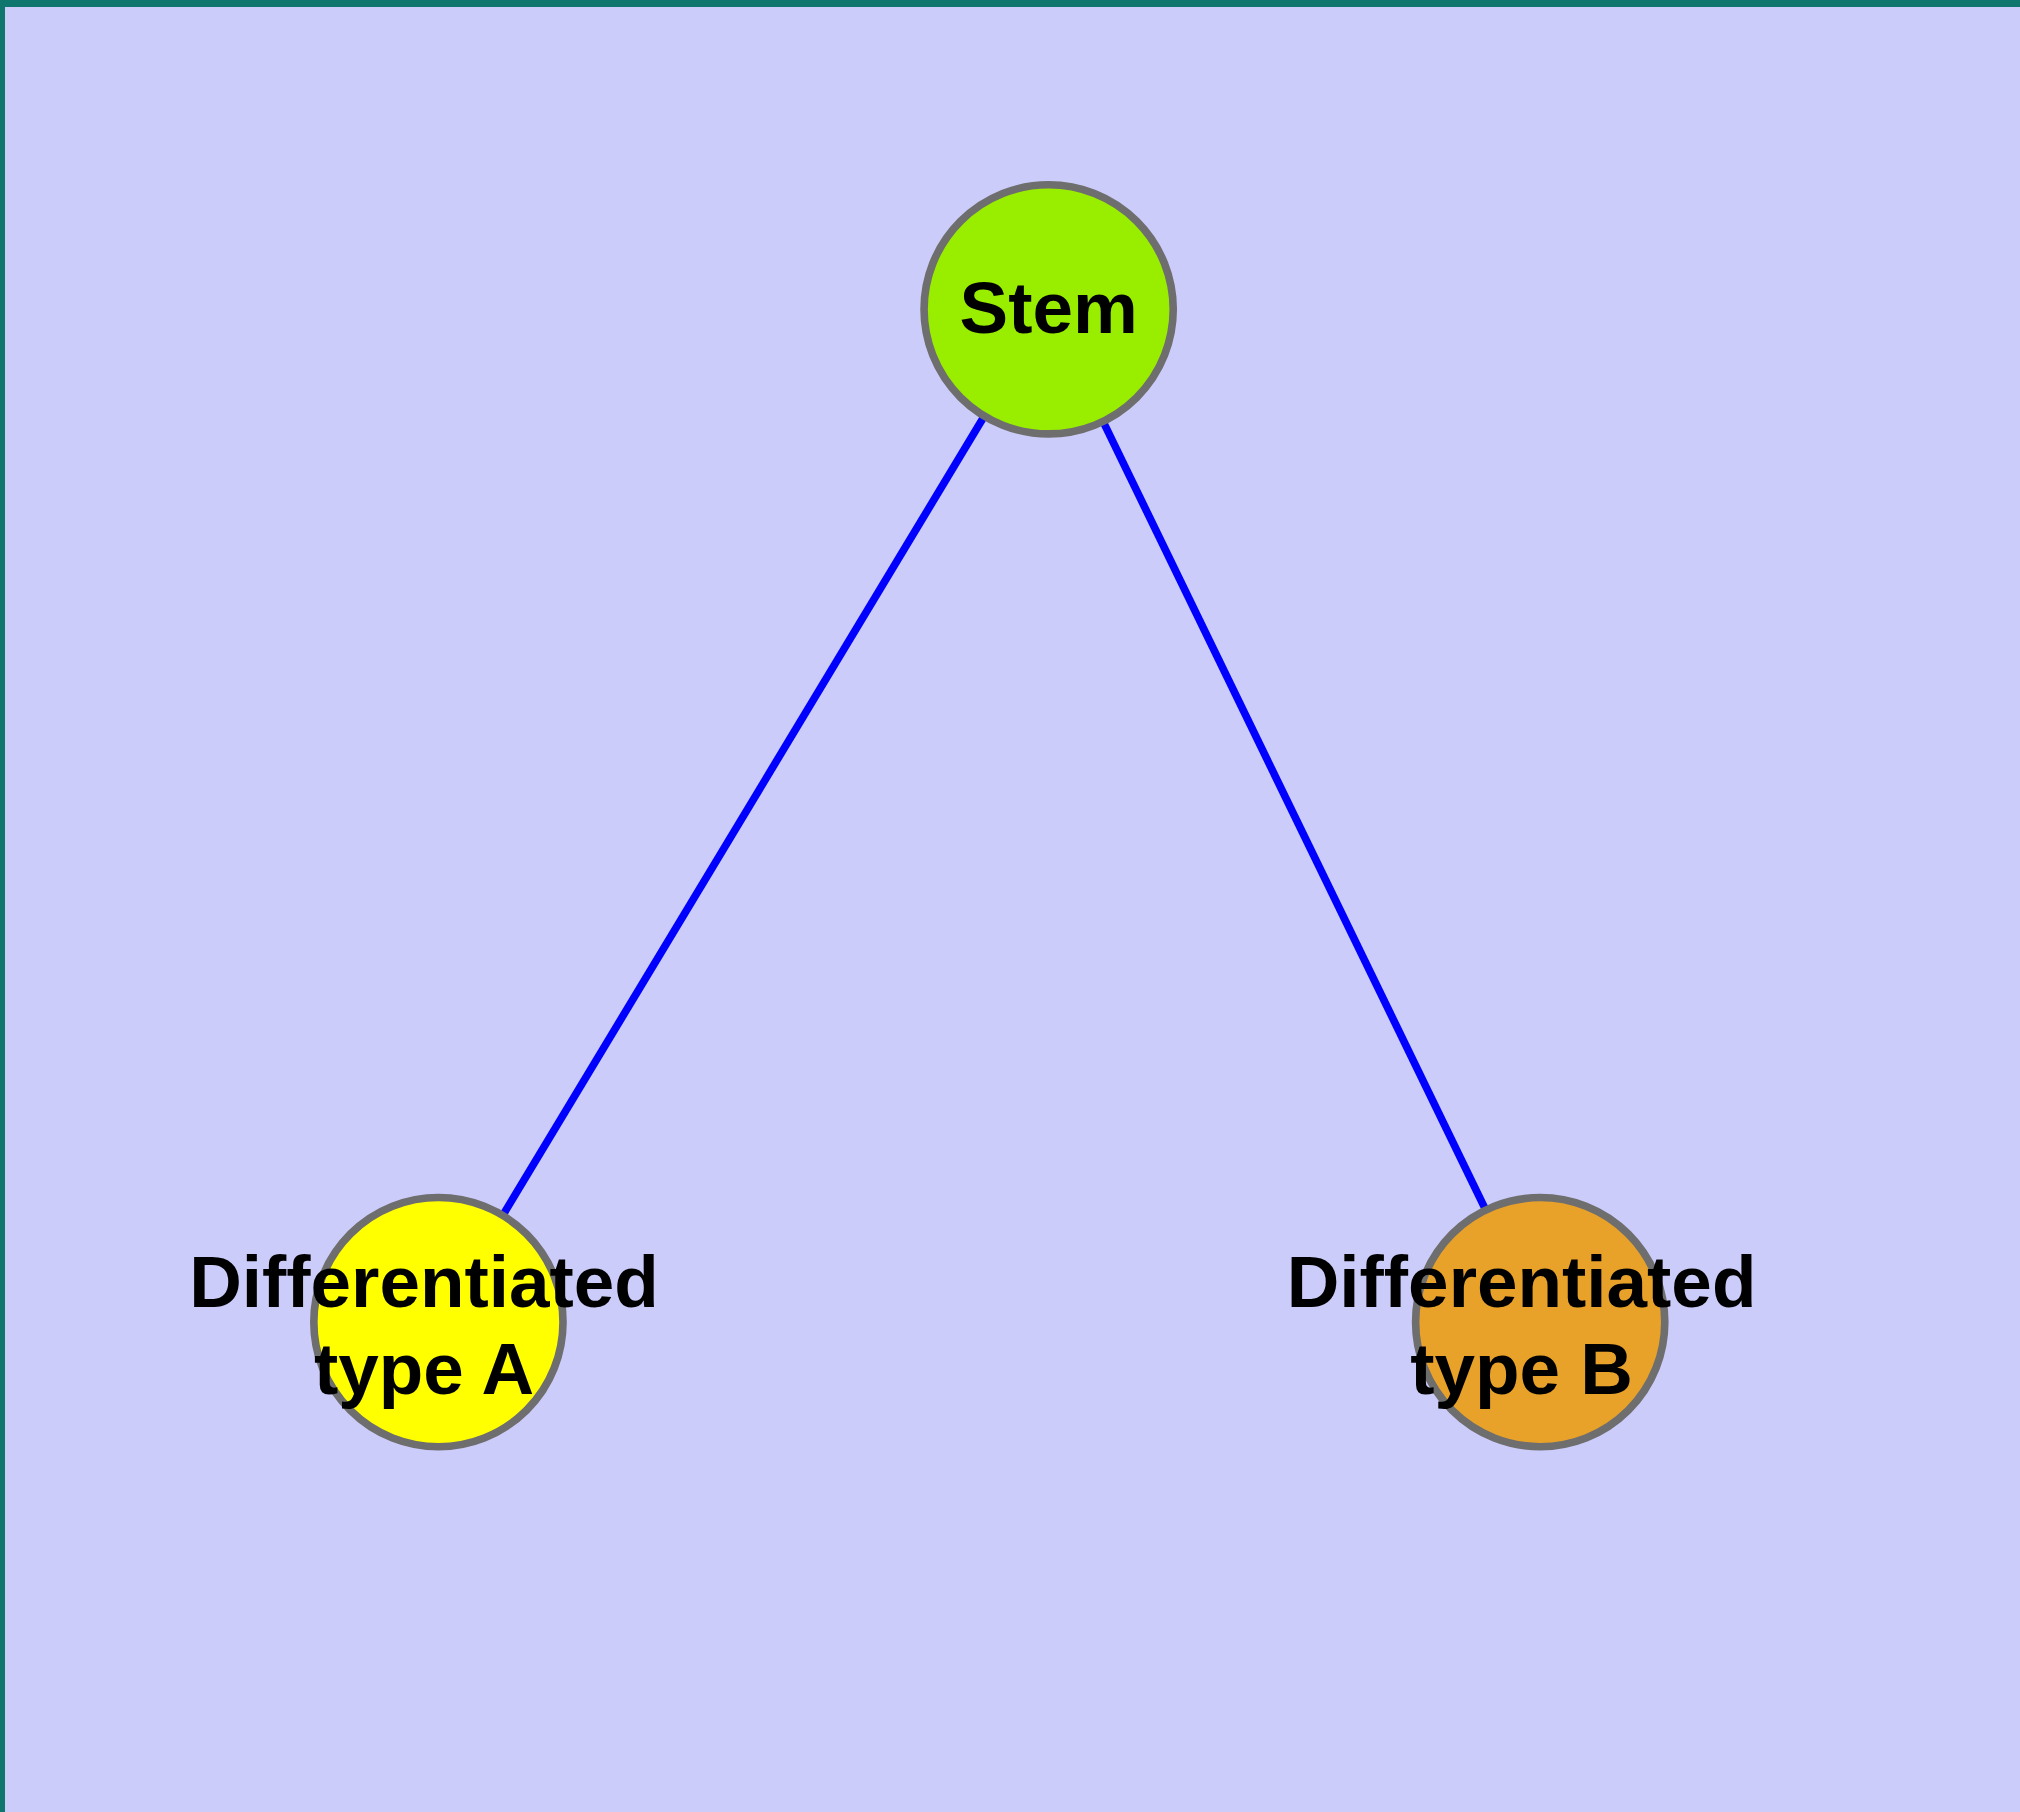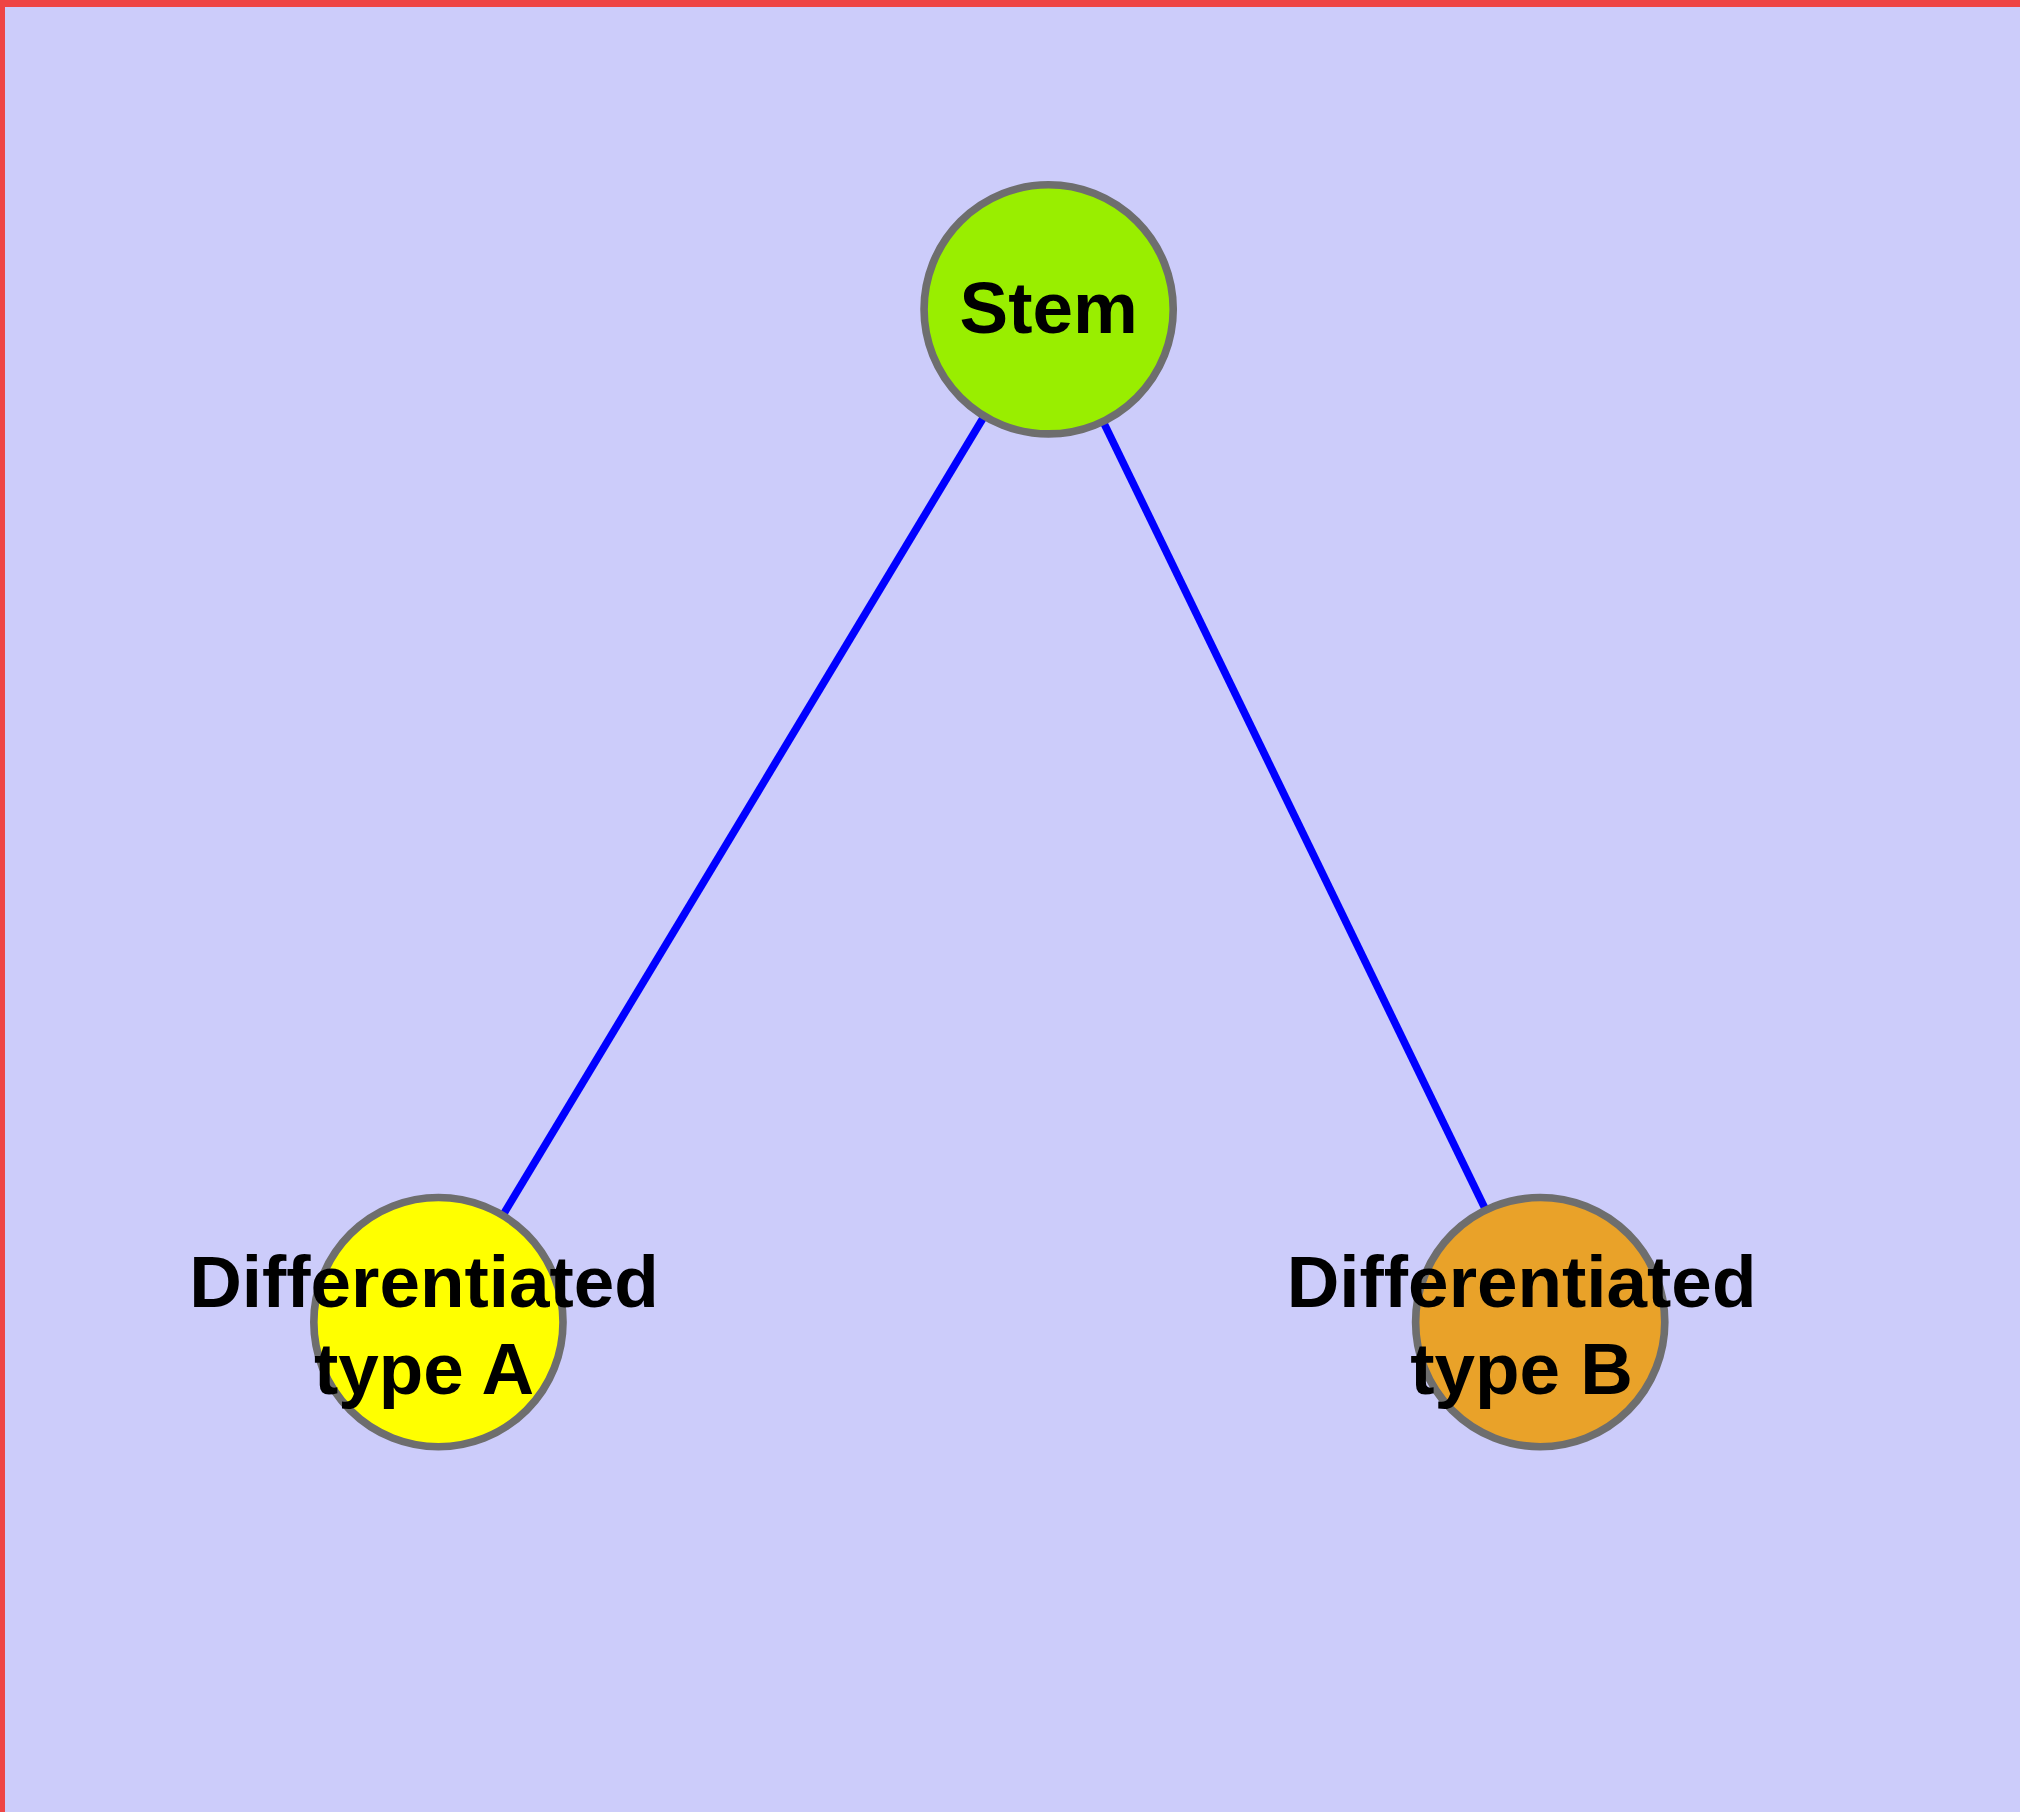--- a/index.html
+++ b/index.html
@@ -8,21 +8,21 @@
     padding: 0;
     background: #ffffff;
   }
   body {
     font-family: "Liberation Sans", sans-serif;
   }
   #stage {
     position: relative;
     width: 2021px;
     height: 1812px;
-    background: #ef4444;
+    background: #0f766e;
     overflow: hidden;
   }
   #canvas {
     position: absolute;
     left: 5.1px;
     top: 6.8px;
     width: 2015px;
     height: 1805px;
     background: #ccccfa;
   }

